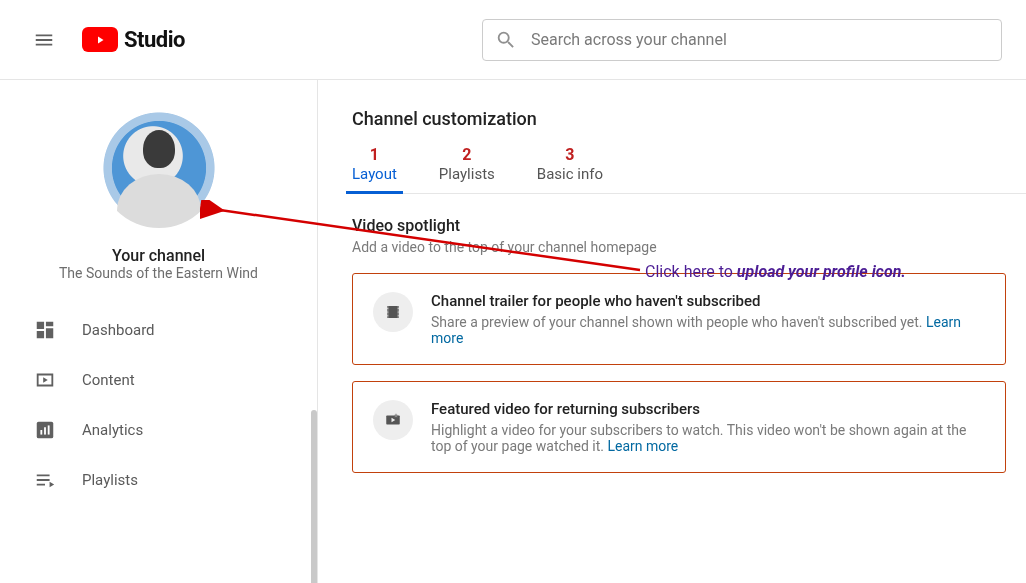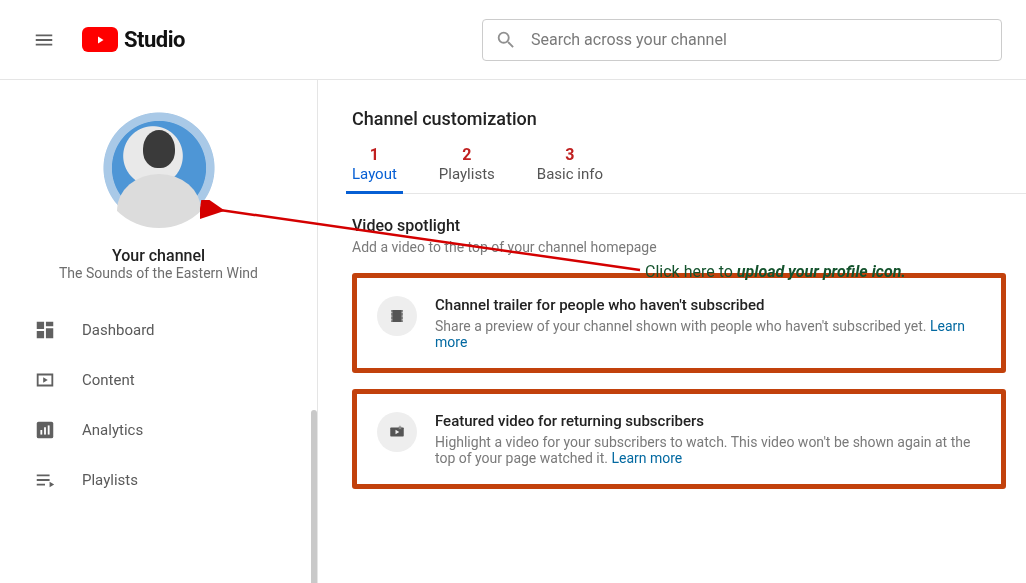--- a/index.html
+++ b/index.html
@@ -100,40 +100,40 @@
   .tab-label { font-size:15px; color:#555; }
   .tab.active .tab-label { color:#065fd4; }
   .tab.active::after{
     content:""; position:absolute; left:-6px; right:-6px; bottom:-1px; height:3px; background:#065fd4;
   }
 
   .section-title { font-size:16px; font-weight:500; color:#222; margin:0 0 4px 0;}
   .section-sub { font-size:14px; color:#7a7a7a; margin:0 0 18px 0; }
 
   .card {
-    border:5px solid #c2410c; border-radius:3px;
+    border:1px solid #c2410c; border-radius:3px;
     padding:18px 20px; margin-bottom:16px;
     display:flex; gap:18px; align-items:flex-start;
     width: calc(100% - 20px);
   }
   .card-icon {
     width:40px; height:40px; border-radius:50%; background:#eee;
     display:flex; align-items:center; justify-content:center; flex:0 0 40px;
   }
   .card-icon svg { width:18px; height:18px; fill:#555;}
   .card-title { font-size:15px; font-weight:500; color:#222; margin:0 0 4px 0;}
   .card-sub { font-size:14px; color:#7a7a7a; margin:0;}
   .link { color:#0369a1; cursor:pointer; }
 
   .annot-arrow {
     position:absolute; pointer-events:none;
     left:200px; top:200px; width:460px; height:80px;
   }
   .annot-text {
-    position:absolute; left:645px; top:262px; font-size:16px; color:#14532d;
+    position:absolute; left:645px; top:262px; font-size:16px; color:#4c1d95;
   }
   .annot-text b { font-style:italic; font-weight:700;}
 </style>
 </head>
 <body>
 
 <div class="topbar">
   <div class="menu-btn">
     <svg viewBox="0 0 24 24">
         <path d="M3 6h18v2H3zM3 11h18v2H3zM3 16h18v2H3z"></path>

